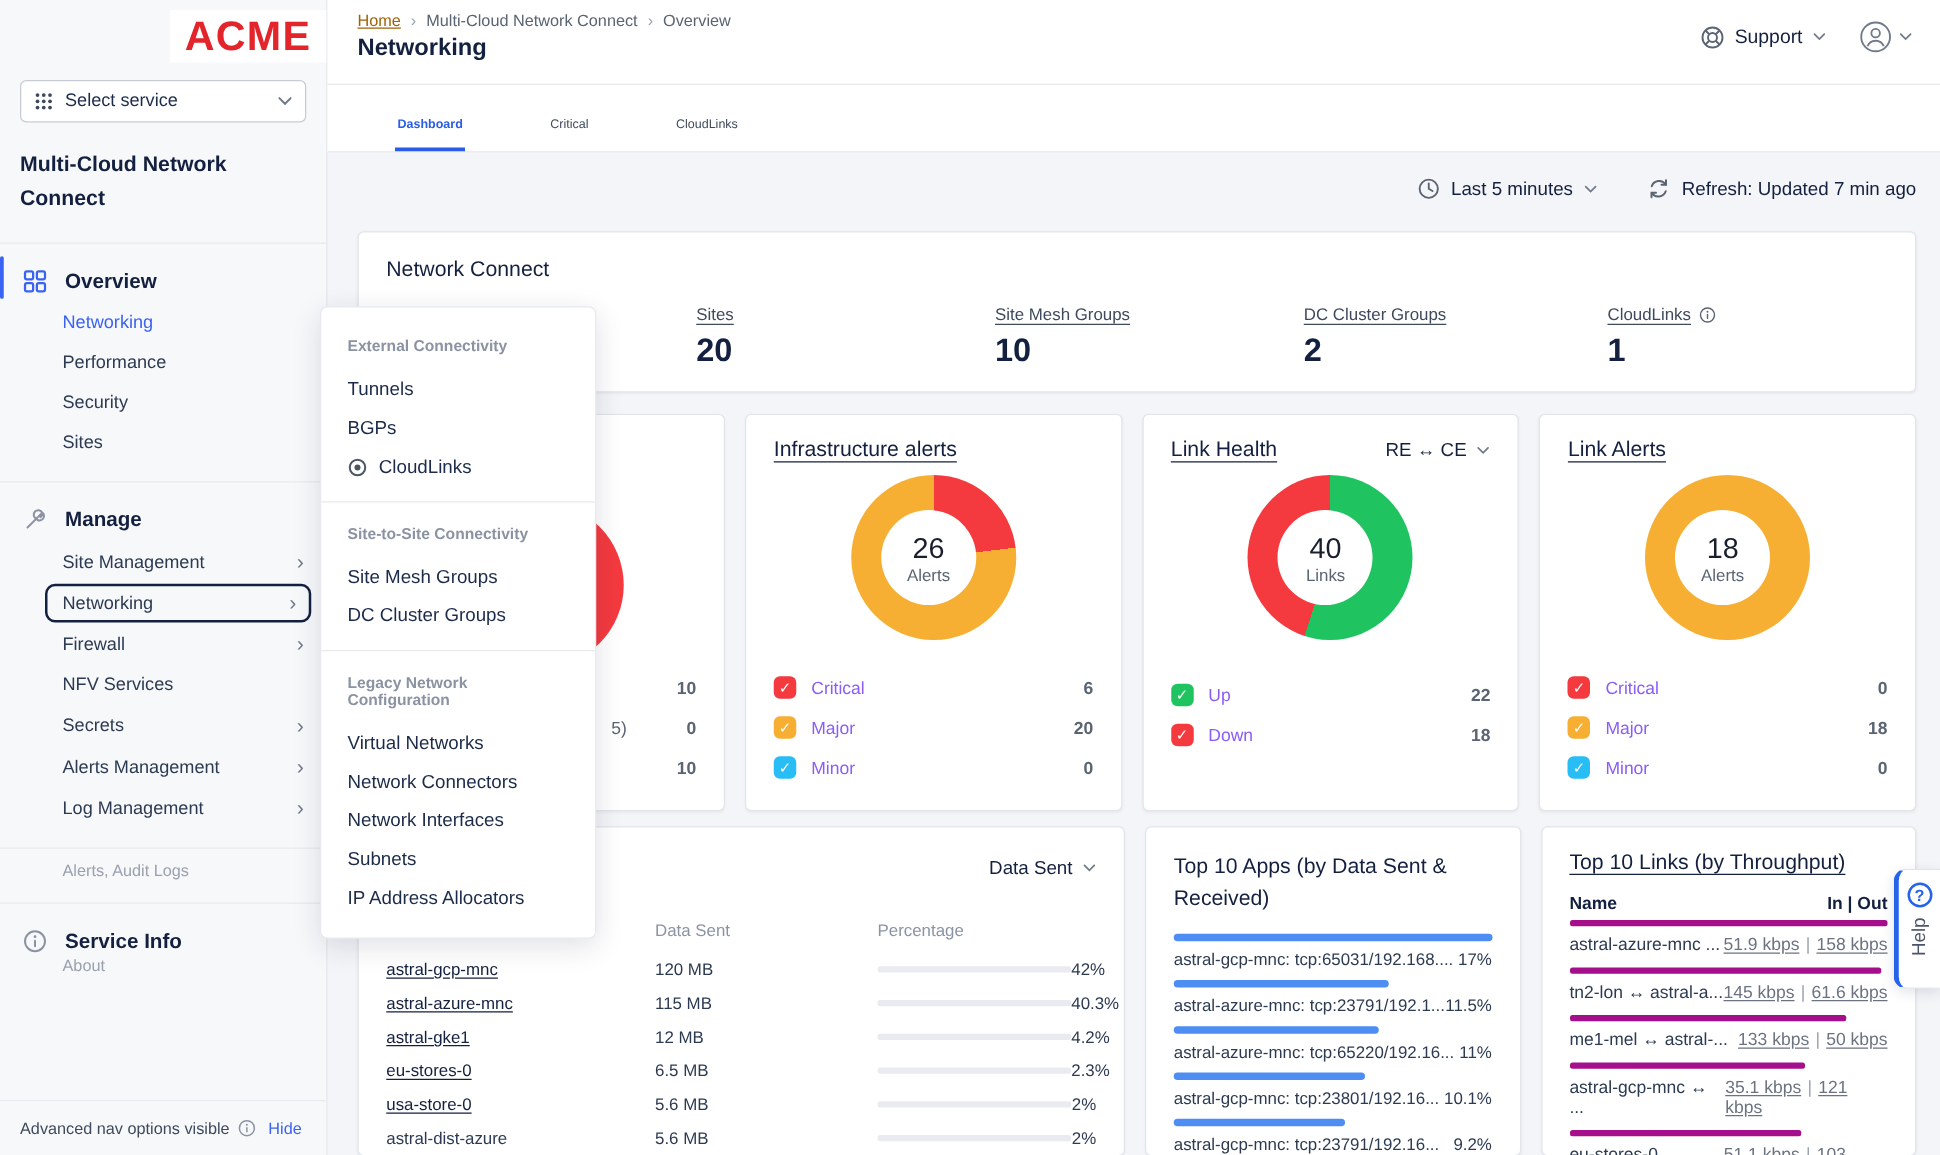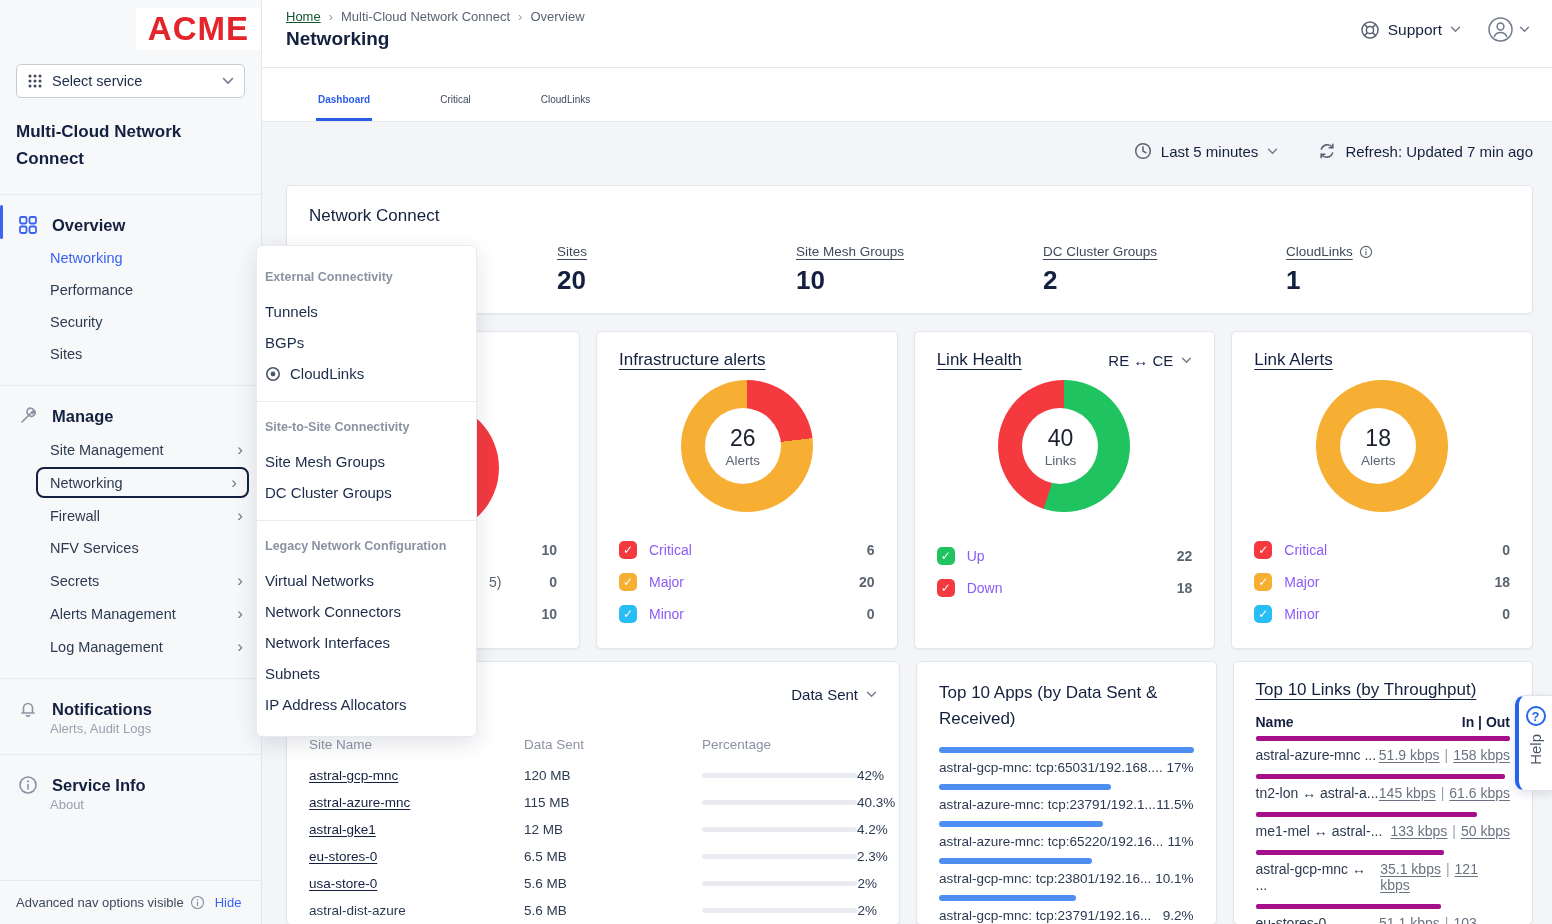--- a/index.html
+++ b/index.html
@@ -23,21 +23,21 @@
   .nav-item .grow { flex:1; }
   .nav-item.blue { color:#3b63f3; }
   .nav-item.focused { border:2px solid #14203f; border-radius:8px; margin:2px 12px 2px 36px; padding:5px 10px 5px 12px; }
   .chev-r { color:#707a8a; font-size:17px; line-height:1; }
   .side-footer { position:absolute; left:0; bottom:0; width:100%; border-top:1px solid #e7e9ee; padding:14px 16px; font-size:13px; color:#3f4a5c; display:flex; align-items:center; gap:6px; background:#f7f8fa; }
   .side-footer .hide { color:#3b63f3; cursor:pointer; margin-left:4px; }
 
   
   .topbar { position:absolute; left:262px; top:0; width:1290px; height:68px; background:#fff; border-bottom:1px solid #e6e8ec; }
   .crumbs { position:absolute; left:24px; top:9px; font-size:13px; color:#5a6472; display:flex; gap:8px; align-items:center; }
-  .crumbs .home { color:#14532d; text-decoration:underline; cursor:pointer; }
+  .crumbs .home { color:#a16207; text-decoration:underline; cursor:pointer; }
   .crumbs .sep { color:#9aa1ae; }
   .pagetitle { position:absolute; left:24px; top:28px; font-size:19px; font-weight:600; color:#14203f; }
   .top-right { position:absolute; right:22px; top:16px; display:flex; align-items:center; gap:26px; }
   .support { display:flex; align-items:center; gap:8px; font-size:15.5px; color:#14203f; cursor:pointer; }
   .avatar-wrap { display:flex; align-items:center; gap:5px; cursor:pointer; }
 
   
   .tabstrip { position:absolute; left:262px; top:68px; width:1290px; height:54px; background:#fff; border-bottom:1px solid #e6e8ec; display:flex; align-items:flex-end; padding-left:26px; gap:38px; }
   .tab { font-size:10px; color:#3f4a5c; padding:0 2px 16px; cursor:pointer;margin-left:28px; }
   .tab.active { color:#2b5ce6; font-weight:700; border-bottom:3px solid #2b5ce6; padding-bottom:13px; }
@@ -100,21 +100,21 @@
   .tl-head { display:flex; justify-content:space-between; font-size:14px; font-weight:700; color:#14203f; margin:14px 0 6px; }
   .link-row { margin-bottom:5px; }
   .mbar { height:5px; border-radius:2px; background:#a50f8b; margin-bottom:6px; }
   .link-line { display:flex; justify-content:space-between; align-items:baseline; font-size:14px; color:#2c3a52; margin-bottom:6px; }
   .kv { color:#6b7280; }
   .kv .u { text-decoration:underline; text-underline-offset:2px; cursor:pointer; }
   .kv .sep { margin:0 5px; color:#9aa1ae; }
 
   
   .flyout { position:absolute; left:256px; top:245px; width:221px; background:#fff; border:1px solid #e8eaef; border-radius:6px; box-shadow:0 6px 22px rgba(20,32,63,.13); padding:16px 0 14px; z-index:50; }
-  .fly-sec { padding:4px 8px 2px; }
+  .fly-sec { padding:4px 21px 2px; }
   .fly-head { font-size:12.5px; font-weight:700; color:#8b93a3; margin:4px 0 12px; }
   .fly-item { font-size:15px; color:#1c2b4a; padding:7px 0; cursor:pointer; display:flex; align-items:center; gap:9px; }
   .fly-div { border-top:1px solid #e8eaee; margin:10px 0; }
 
   
   .help-tab { position:absolute; right:0; top:695px; width:37px; height:96px; background:#fff; border:1px solid #e0e3ea; border-right:none; border-left:4px solid #2563eb; border-radius:10px 0 0 10px; box-shadow:0 3px 10px rgba(20,32,63,.12); z-index:60; display:flex; flex-direction:column; align-items:center; padding-top:10px; gap:8px; cursor:pointer; }
   .qmark { width:20px; height:20px; border:2px solid #2563eb; border-radius:50%; color:#2563eb; font-size:13px; font-weight:700; display:flex; align-items:center; justify-content:center; }
   .help-v { writing-mode:vertical-rl; transform:rotate(180deg); font-size:15px; color:#4a5568; }
 
   .ico { flex:none; display:inline-flex; }
@@ -215,29 +215,20 @@
           <span class="grow">Alerts Management</span>
           <span class="chev-r">›</span>
         </div>
       <div class="nav-item">
           <span class="grow">Log Management</span>
           <span class="chev-r">›</span>
         </div>
     </div>
 
     <div class="side-section">
-      <div class="side-head">
-        <span class="ico">
-          <svg width="20" height="20" viewBox="0 0 20 20" fill="none" stroke="#8b93a3" stroke-width="1.6" stroke-linecap="round">
-              <path d="M4 14 h12 M5.5 14 v-5 a4.5 4.5 0 0 1 9 0 v5"></path>
-              <path d="M8.5 16.5 a1.8 1.8 0 0 0 3 0"></path>
-            </svg>
-        </span>
-        <span>Notifications</span>
-      </div>
       <div class="side-sub">Alerts, Audit Logs</div>
     </div>
 
     <div class="side-section">
       <div class="side-head">
         <span class="ico">
           <svg width="20" height="20" viewBox="0 0 20 20">
               <circle cx="10" cy="10" r="8" fill="none" stroke="#8b93a3" stroke-width="1.6"></circle>
               <circle cx="10" cy="6.3" r="1.1" fill="#8b93a3"></circle>
               <rect x="9.2" y="8.7" width="1.6" height="6" rx="0.8" fill="#8b93a3"></rect>

